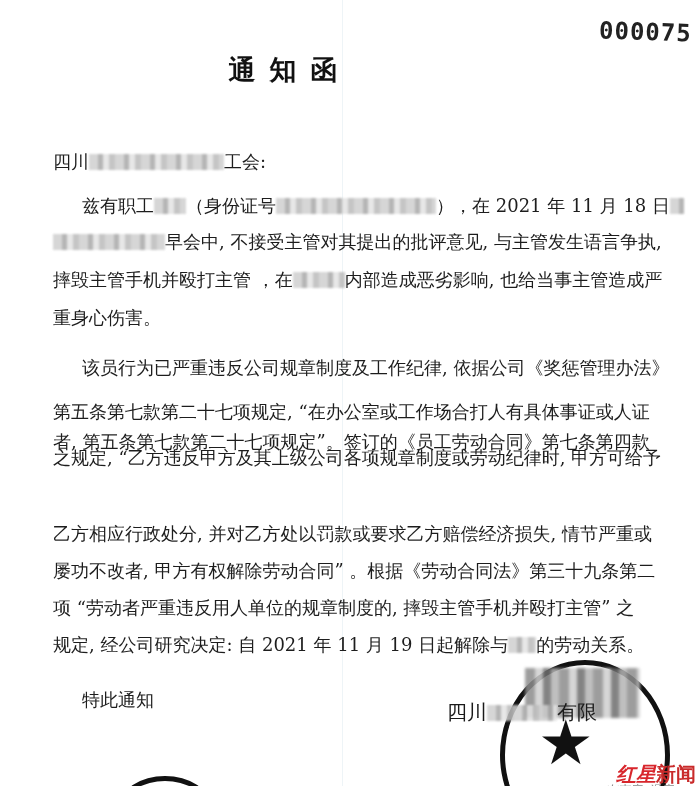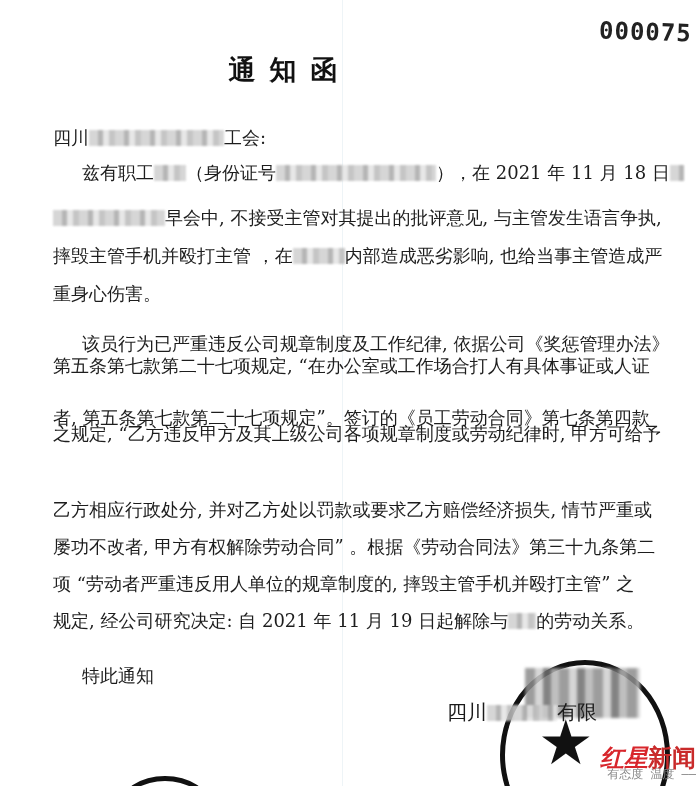--- a/index.html
+++ b/index.html
@@ -45,20 +45,21 @@
       letter-spacing: 14px;
       color: #111;
     }
     .line {
       position: absolute;
       left: 53px;
       font-size: 18px;
       line-height: 24px;
       white-space: nowrap;
       color: #1d1d1d;
+      margin-top: 24px;
     }
     .indent { left: 82px; }
     .blur {
       display: inline-block;
       height: 16px;
       vertical-align: -2px;
       background: repeating-linear-gradient(90deg, #cfcfcf 0 9px, #a9a9a9 9px 14px, #e3e3e3 14px 20px, #bcbcbc 20px 26px);
       filter: blur(1.2px);
       opacity: 0.85;
     }
@@ -120,23 +121,24 @@
       box-sizing: border-box;
     }
     .watermark {
       position: absolute;
       right: 4px;
       top: 746px;
       text-align: right;
     }
     .wm-brand {
       font-family: "DejaVu Serif", serif;
-      font-size: 24px;
+      font-size: 20px;
       font-weight: bold;
       line-height: 24px;
+      margin-top: 16px;
     }
     .wm-red { color: #d8262c; font-style: italic; }
     .wm-news { color: #c92a2a; }
     .wm-tagline {
       font-family: Liberation Mono, monospace;
       font-size: 12px;
       color: #888;
       line-height: 10px;
     }
   </style>
@@ -146,33 +148,33 @@
 <div class="fold-line"></div>
 
 <div class="doc-number">000075</div>
 
 <div class="title">通知函</div>
 
 <div class="line" style="top:126px;">
   <span>四川</span><span class="blur" style="width:135px;"></span><span>工会:</span>
 </div>
 
-<div class="line indent" style="top:161px;">
+<div class="line indent" style="top:170px;">
   <span>兹有职工</span><span class="blur" style="width:32px;"></span><span>（身份证号</span><span class="blur" style="width:160px;"></span><span>），在 2021 年 11 月 18 日</span><span class="blur" style="width:14px;"></span>
 </div>
 <div class="line" style="top:206px;">
   <span class="blur" style="width:112px;"></span><span>早会中, 不接受主管对其提出的批评意见, 与主管发生语言争执,</span>
 </div>
 <div class="line" style="top:244px;">
   <span>摔毁主管手机并殴打主管 ，在</span><span class="blur" style="width:52px;"></span><span>内部造成恶劣影响, 也给当事主管造成严</span>
 </div>
 <div class="line" style="top:282px;">重身心伤害。</div>
 
 <div class="line indent" style="top:332px;">该员行为已严重违反公司规章制度及工作纪律, 依据公司《奖惩管理办法》</div>
-<div class="line" style="top:354px;">第五条第七款第二十七项规定, “在办公室或工作场合打人有具体事证或人证</div>
+<div class="line" style="top:376px;">第五条第七款第二十七项规定, “在办公室或工作场合打人有具体事证或人证</div>
 <div class="line" style="top:406px;">者, 第五条第七款第二十七项规定”。签订的《员工劳动合同》第七条第四款</div>
 <div class="line" style="top:422px;">之规定, “乙方违反甲方及其上级公司各项规章制度或劳动纪律时, 甲方可给予</div>
 <div class="line" style="top:498px;">乙方相应行政处分, 并对乙方处以罚款或要求乙方赔偿经济损失, 情节严重或</div>
 <div class="line" style="top:535px;">屡功不改者, 甲方有权解除劳动合同” 。根据《劳动合同法》第三十九条第二</div>
 <div class="line" style="top:572px;">项 “劳动者严重违反用人单位的规章制度的, 摔毁主管手机并殴打主管” 之</div>
 <div class="line" style="top:609px;">
   <span>规定, 经公司研究决定: 自 2021 年 11 月 19 日起解除与</span><span class="blur" style="width:28px;"></span><span>的劳动关系。</span>
 </div>
 
 <div class="line indent" style="top:664px;">特此通知</div>

